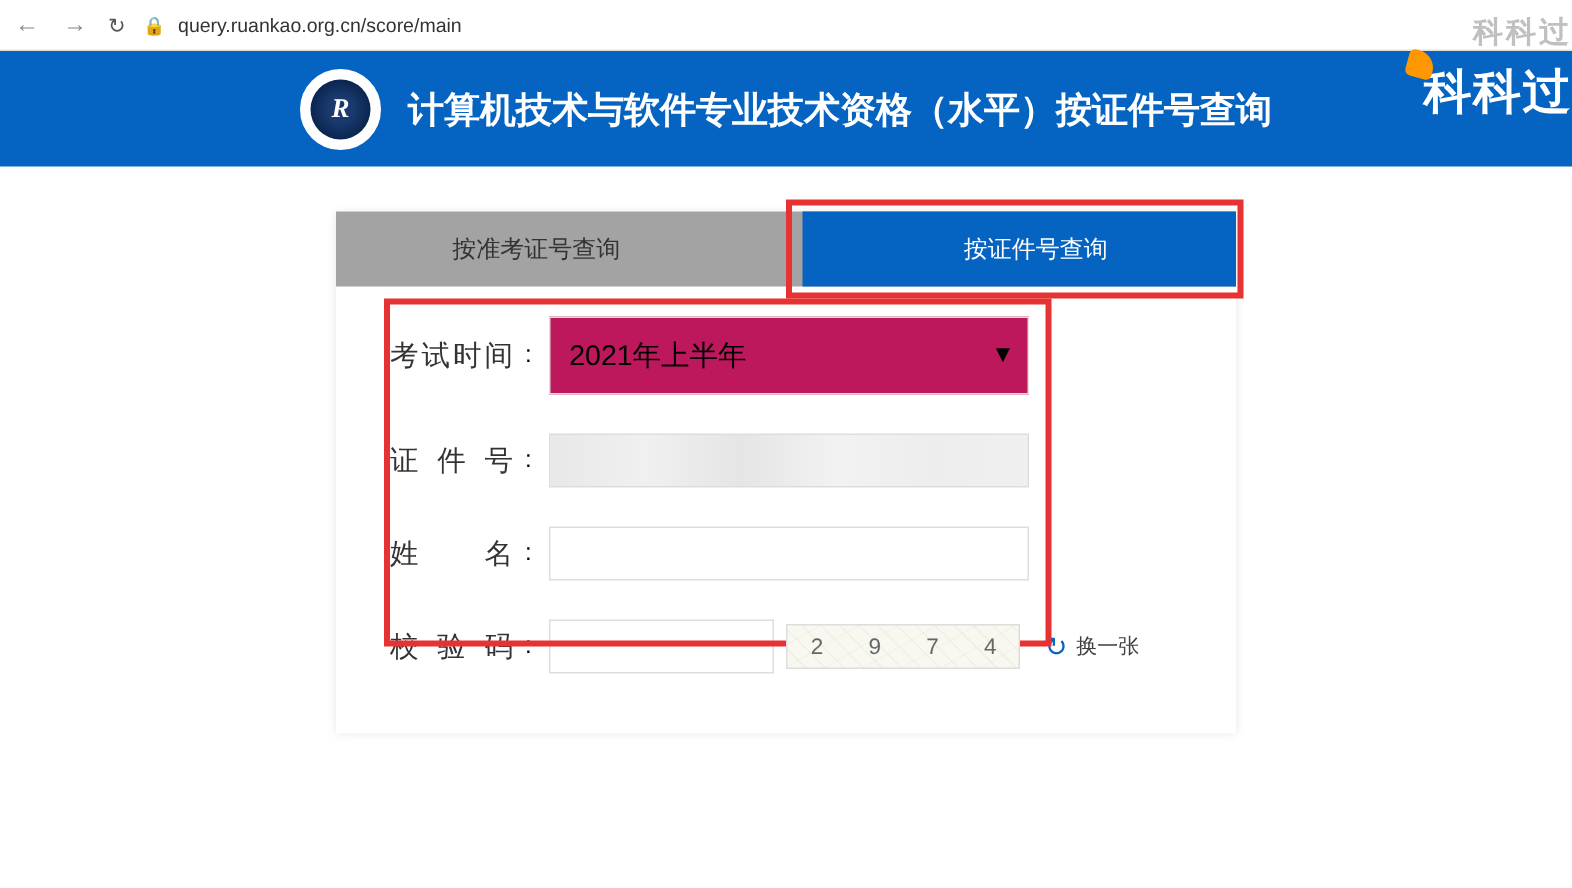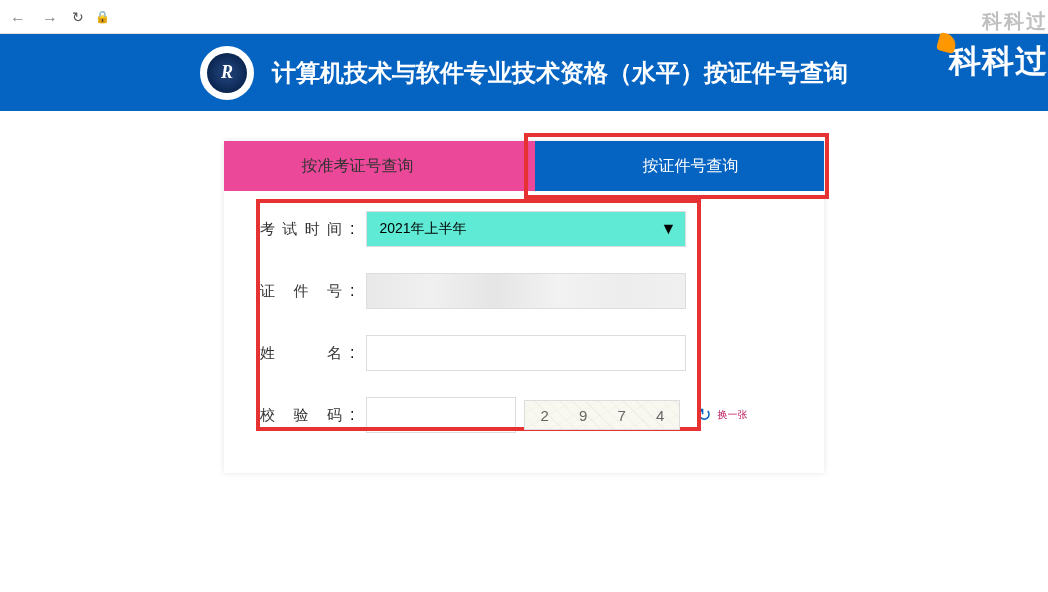--- a/index.html
+++ b/index.html
@@ -21,62 +21,63 @@
     
     .watermark-top { position: absolute; right: 0; top: 8px; color: #c0c0c0; font-size: 20px; font-weight: bold; letter-spacing: 2px; z-index: 10; }
     .watermark-logo { position: absolute; right: 0; top: 32px; display: flex; align-items: center; z-index: 10; }
     .wm-g { font-size: 52px; font-weight: bold; color: #0563c1; font-style: italic; position: relative; }
     .wm-g::before { content: ''; position: absolute; width: 18px; height: 18px; background: #ff9800; border-radius: 4px 12px 4px 4px; top: 2px; left: 24px; transform: rotate(15deg); }
     .wm-text { color: #fff; font-size: 32px; font-weight: bold; margin-left: 6px; letter-spacing: 1px; }
     
     .content-area { padding: 30px 0 0 0; display: flex; justify-content: center; }
     .form-card { width: 600px; background: #fff; box-shadow: 0 0 6px rgba(0,0,0,0.1); }
     
-    .tabs { display: flex; background: #ec4899; height: 50px; position: relative; gap: 44px; }
+    .tabs { display: flex; background: #a3a3a3; height: 50px; position: relative; gap: 44px; }
     .tab { flex: 1; display: flex; align-items: center; justify-content: center; font-size: 16px; color: #333; cursor: pointer; }
     .tab.active { background: #0563c1; color: #fff; padding-left: 22px; }
     .red-box-tab { position: absolute; left: 300px; top: -8px; width: 305px; height: 66px; border: 4px solid #e63232; pointer-events: none; }
     
     .form-body { padding: 20px 36px 30px 36px; position: relative; }
     .red-box-form { position: absolute; left: 32px; top: 8px; width: 445px; height: 232px; border: 4px solid #e63232; pointer-events: none; }
     
     .form-row { display: flex; align-items: center; margin-bottom: 26px; }
     .form-row:last-of-type { margin-bottom: 10px; }
-    .form-label { width: 82px; text-align: justify; text-align-last: justify; font-size: 15px; color: #333; margin-right: 8px; }
+    .form-label { width: 82px; text-align: justify; text-align-last: justify; font-size: 19px; color: #333; margin-right: 8px; }
     .form-label-after { margin-right: 12px; }
     
     .select-wrap { position: relative; flex: 1; max-width: 320px; }
-    .select-box { width: 100%; height: 36px; border: 1px solid #ddd; padding: 0 40px 0 12px; font-size: 14px; background: #5eead4; display: flex; align-items: center; cursor: pointer; }
+    .select-box { width: 100%; height: 52px; border: 1px solid #ddd; padding: 0 40px 0 12px; font-size: 19px; background: #be185d; display: flex; align-items: center; cursor: pointer; }
     .select-arrow { position: absolute; right: 10px; top: 50%; transform: translateY(-50%); font-size: 16px; color: #000; }
     
     .text-input { flex: 1; max-width: 320px; height: 36px; border: 1px solid #ddd; padding: 0 12px; font-size: 15px; background: #fff; }
     .text-input.blurred { background: linear-gradient(90deg, #e8e8e8 0%, #f0f0f0 20%, #e5e5e5 40%, #f2f2f2 60%, #ededed 80%, #f0f0f0 100%); color: transparent; }
     .text-input.name-blur { background: #fff; }
     
     .captcha-input { width: 150px; height: 36px; border: 1px solid #ddd; padding: 0 12px; font-size: 15px; background: #fff; }
     .captcha-img { width: 156px; height: 30px; margin-left: 8px; background: #f8f8f0; border: 1px solid #ddd; display: flex; align-items: center; justify-content: space-around; font-size: 15px; color: #666; position: relative; font-family: serif; }
     .captcha-img::before { content: ''; position: absolute; inset: 0; background: repeating-linear-gradient(45deg, transparent 0 8px, rgba(0,0,0,0.03) 8px 9px), repeating-linear-gradient(-30deg, transparent 0 12px, rgba(0,0,0,0.02) 12px 13px); }
     .captcha-digit { position: relative; z-index: 1; padding: 0 4px; }
     .refresh-group { display: flex; align-items: center; margin-left: 16px; gap: 6px; cursor: pointer; }
     .refresh-icon { color: #0563c1; font-size: 18px; }
-    .refresh-text { color: #be185d; font-size: 10px; }
+    .refresh-text { color: #404040; font-size: 14px; }
     
     .submit-wrap { display: flex; justify-content: center; margin-top: 14px; position: relative; }
     .red-box-submit { position: absolute; left: 70px; top: -4px; width: 360px; height: 48px; border: 4px solid #e63232; pointer-events: none; }
     .submit-btn { width: 312px; height: 36px; background: #0563c1; color: #fff; border: none; font-size: 16px; cursor: pointer; }
   </style>
 </head>
 <body>
 
 <div class="browser-bar">
   <span class="nav-arrow">←</span>
   <span class="nav-arrow">→</span>
   <span class="reload">↻</span>
   <div class="url-bar">
     <span class="lock">🔒</span>
+    <span class="url-text">query.ruankao.org.cn/score/main</span>
   </div>
 </div>
 
 <div class="watermark-top">科科过</div>
 <div class="watermark-logo">
   <span class="wm-g">6</span>
   <span class="wm-text">科科过</span>
 </div>
 
 <div class="header-banner">

